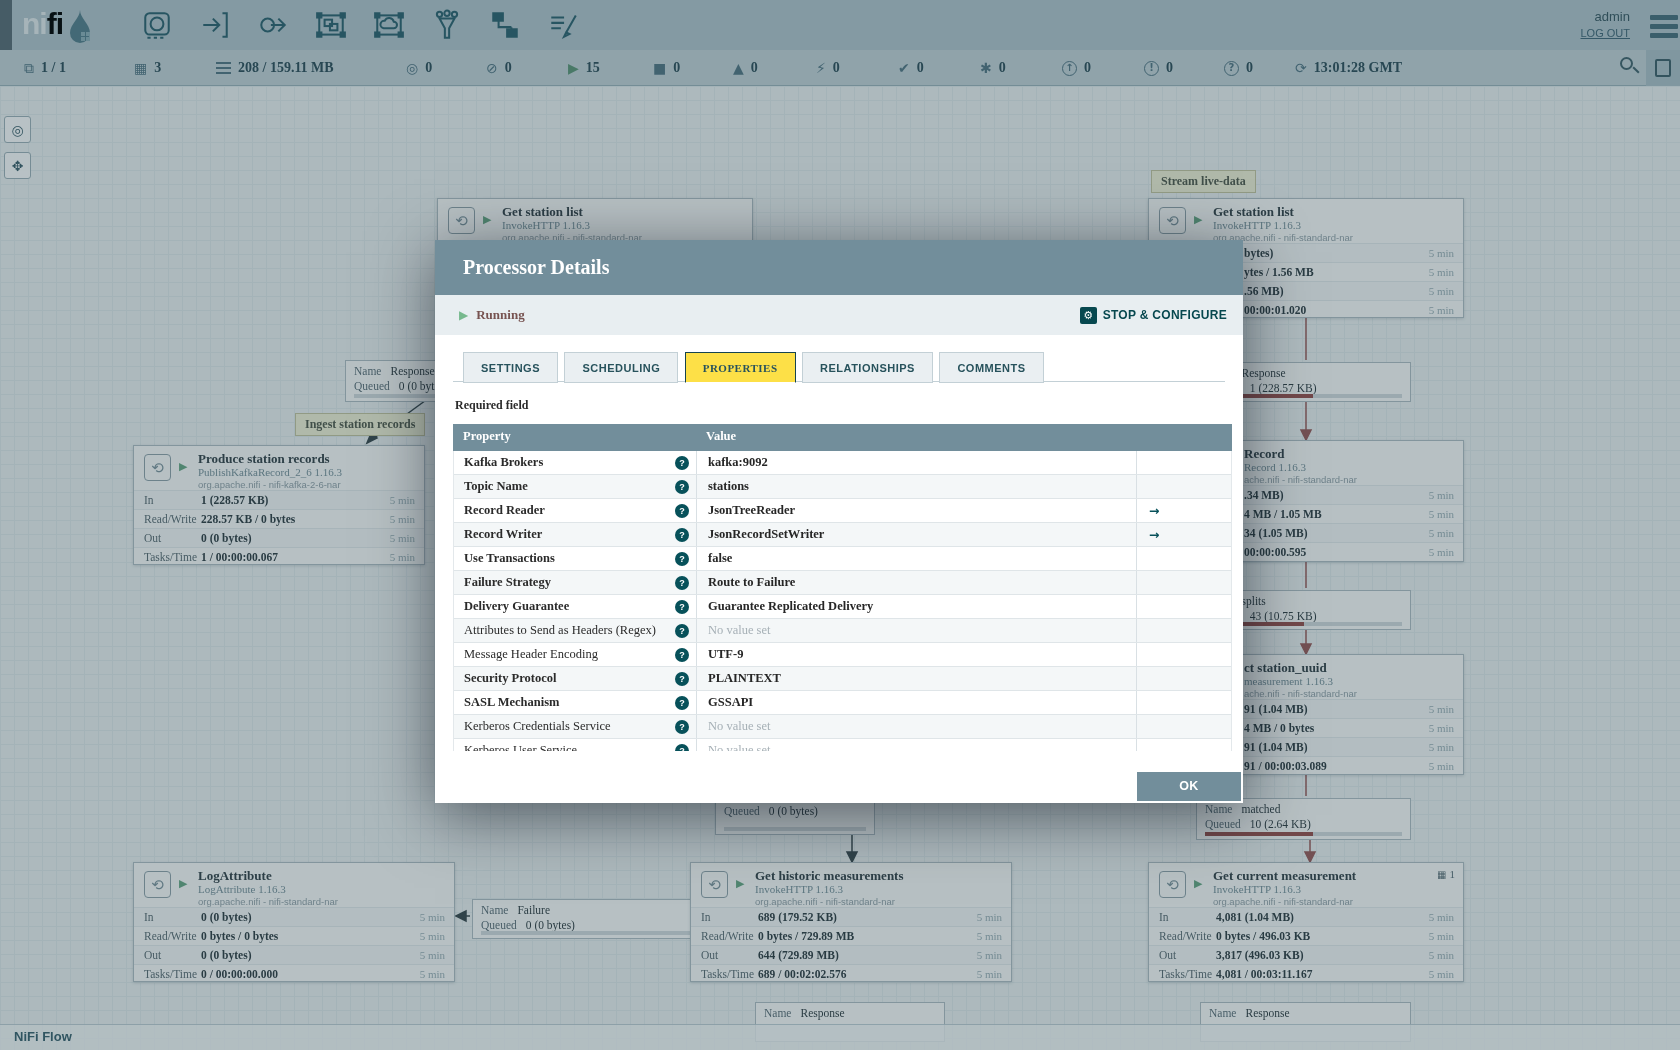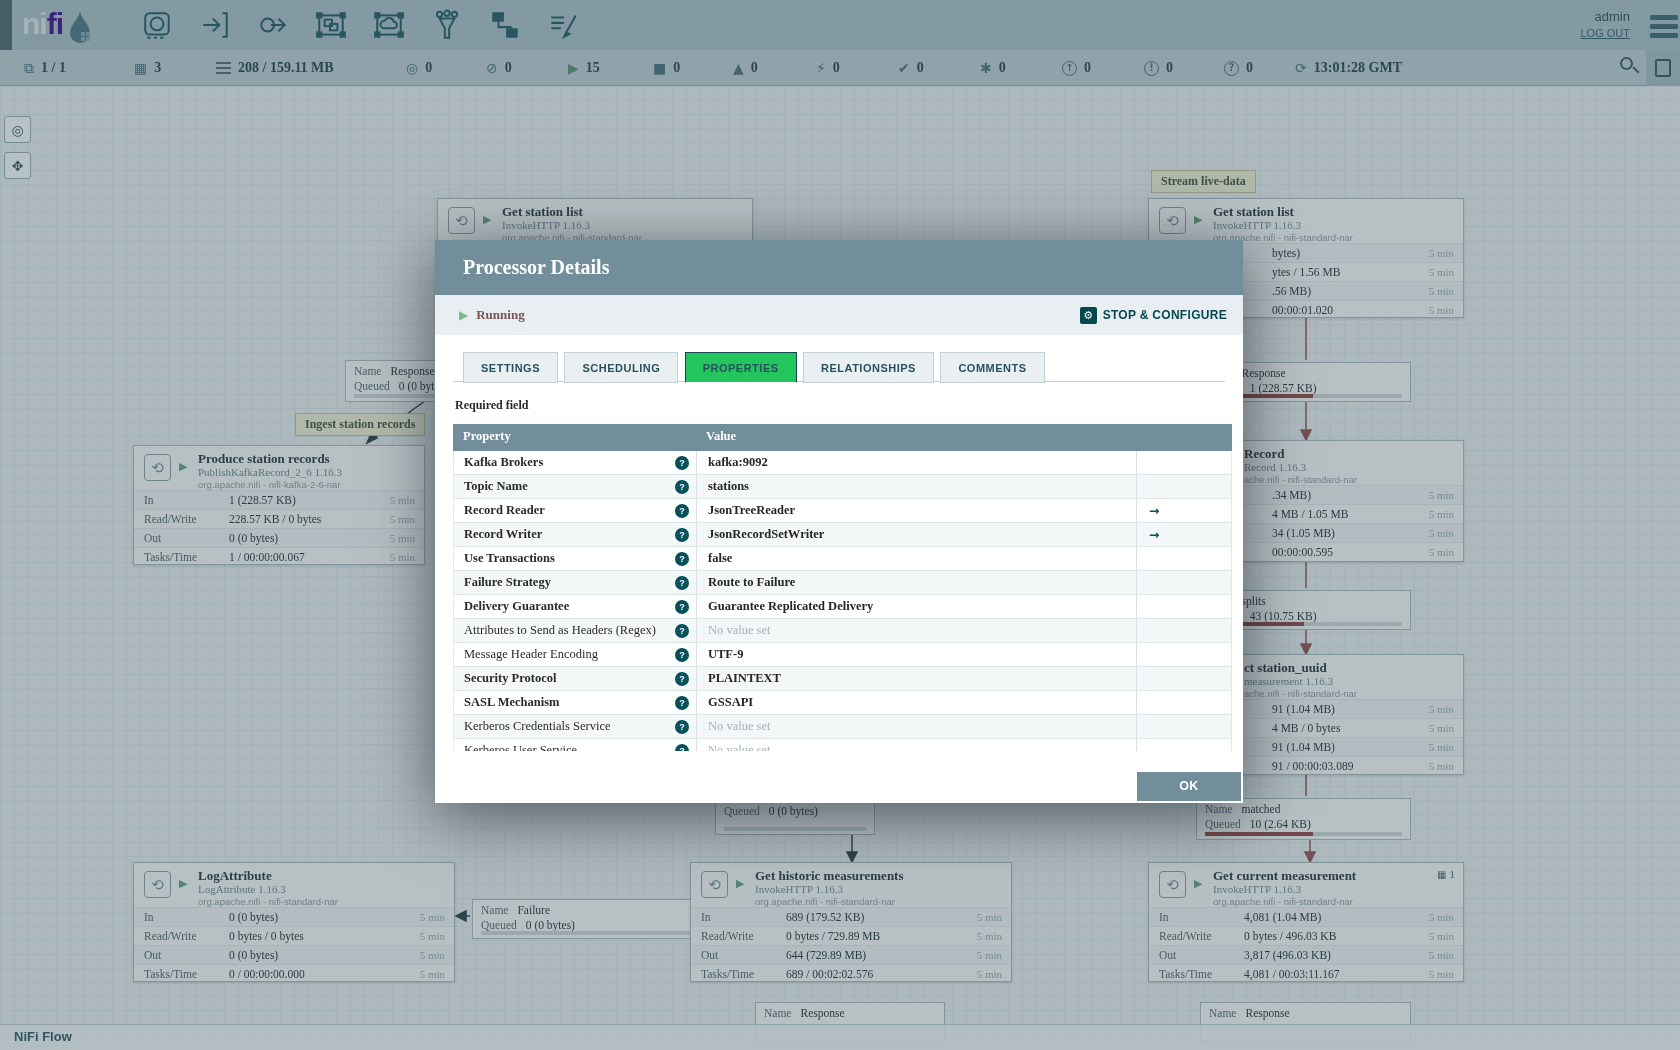--- a/index.html
+++ b/index.html
@@ -5,21 +5,21 @@
   * { margin:0; padding:0; box-sizing:border-box; }
   html,body { background:#5b6d77; }
   #screen { position:relative; width:1680px; height:1050px; overflow:hidden;
             font-family:"Liberation Sans","DejaVu Sans",sans-serif; }
 
   
   .app-header { position:absolute; left:12px; top:0; width:1680px; height:50px;
                 background:#b3c6ce; z-index:1;padding-left:39px; }
   .logo { position:absolute; left:10px; top:6px; display:flex; align-items:flex-start; }
   .logo .ni { font:bold 30px/36px "Liberation Sans",sans-serif; color:rgba(255,255,255,.65); letter-spacing:-1px;}
-  .logo .fi { font:bold 30px/36px "Liberation Sans",sans-serif; color:#4c1d95; letter-spacing:-1px;text-align:right;}
+  .logo .fi { font:bold 30px/36px "Liberation Sans",sans-serif; color:#000000; letter-spacing:-1px;text-align:right;}
   .logo svg { margin-left:4px; margin-top:2px; }
   .toolbar { position:absolute; left:128px; top:8px; height:36px; display:flex; gap:24px; }
   .tool { width:34px; height:34px; display:flex; align-items:center; justify-content:center; cursor:grab; }
   .tool svg { stroke:#2f6472; fill:none; stroke-width:1.9; }
   .user-area { position:absolute; right:62px; top:9px; text-align:right; }
   .user-name { font-size:13px; color:#3b5a65; }
   .logout { font-size:11px; color:#43687a; text-decoration:underline; cursor:pointer; margin-top:3px; }
   .hamburger { position:absolute; right:14px; top:15px; width:28px; cursor:pointer; }
   .hamburger div { height:5px; background:#4a707e; margin-bottom:4px; border-radius:1px; }
 
@@ -65,21 +65,21 @@
               font:15px "DejaVu Sans",sans-serif; }
   .proc-play { position:absolute; left:45px; top:14px; font:11px "DejaVu Sans",sans-serif; color:#69a886; }
   .proc-title { position:absolute; left:64px; top:5px; font-size:13px; font-weight:600; color:#37444b; white-space:nowrap;}
   .proc-type  { position:absolute; left:64px; top:20px; font-size:11px; color:#7a929c; white-space:nowrap;}
   .proc-nar   { position:absolute; left:64px; top:33px; font:9.5px "Liberation Sans",sans-serif; color:#95a3ab; white-space:nowrap;}
   .proc-badge { position:absolute; right:8px; top:5px; font-size:11px; color:#5a6e77; }
   .proc-badge .bi { font-family:"DejaVu Sans",sans-serif; font-size:10px; margin-right:3px;}
   .stat-row { position:relative; height:19px; line-height:19px; border-top:1px solid #e6ebee; font-size:11.5px; }
   .stat-row:nth-child(even) { background:#f6f8f9; }
   .st-lbl { position:absolute; left:10px; color:#5d6d75; }
-  .st-val { position:absolute; left:67px; font-weight:400; color:#323f46; white-space:nowrap;margin-left:28px;}
+  .st-val { position:absolute; left:67px; font-weight:700; color:#323f46; white-space:nowrap;}
   .st-val.frag { left:95px; }
   .st-win { position:absolute; right:9px; color:#9db0b8; font-size:11px; }
 
   .conn-label { position:absolute; background:#fcfdfd; border:1px solid #b2bfc6;
                 font-family:"Liberation Serif","DejaVu Serif",serif; font-size:11.5px;
                 padding:3px 8px 8px; cursor:pointer; }
   .conn-label .lr { white-space:nowrap; line-height:15px; }
   .conn-label .k { color:#5f707a; margin-right:9px; }
   .conn-label .v { color:#333f45; }
   .conn-label .bar { position:absolute; left:8px; right:8px; bottom:3px; height:4px; background:#d4dce0; }
@@ -111,21 +111,21 @@
   .sc-ico { width:17px; height:17px; background:#07484f; border-radius:2px; color:#fff;
             display:flex; align-items:center; justify-content:center; font:11px "DejaVu Sans",sans-serif; }
   .sc-lbl { font-size:12px; font-weight:bold; color:#07484f; letter-spacing:.3px; }
 
   .tabs { position:absolute; left:18px; right:18px; top:111px; height:31px;
           border-bottom:1px solid #c3d0d6; padding-left:10px; }
   .tab { display:inline-block; height:31px; line-height:30px; padding:0 17px; margin-right:2px;
          background:#eaeff2; border:1px solid #c3d0d6; border-bottom:none;
          font-size:11px; font-weight:bold; letter-spacing:.5px; color:#27525c; cursor:pointer;
          position:relative; top:1px; border-bottom:1px solid #c3d0d6; }
-  .tab.active { background:#22c55e; border:1px solid #16444f; border-bottom:1px solid #fff; }
+  .tab.active { background:#fde047; border:1px solid #16444f; border-bottom:1px solid #fff;font-family:Liberation Serif, serif; }
 
   .required-note { position:absolute; left:20px; top:158px;
                    font-family:"Liberation Serif","DejaVu Serif",serif; font-size:12px; font-weight:bold; color:#2b2b2b; }
 
   .prop-table { position:absolute; left:18px; top:184px; width:779px; }
   .pt-head { height:27px; background:#728e9b; position:relative;
              font-family:"Liberation Serif","DejaVu Serif",serif; font-size:12.5px; font-weight:600; color:#fff; }
   .pt-head span { position:absolute; top:5px; }
   .pt-head .h-prop { left:10px; }
   .pt-head .h-val  { left:253px; }

